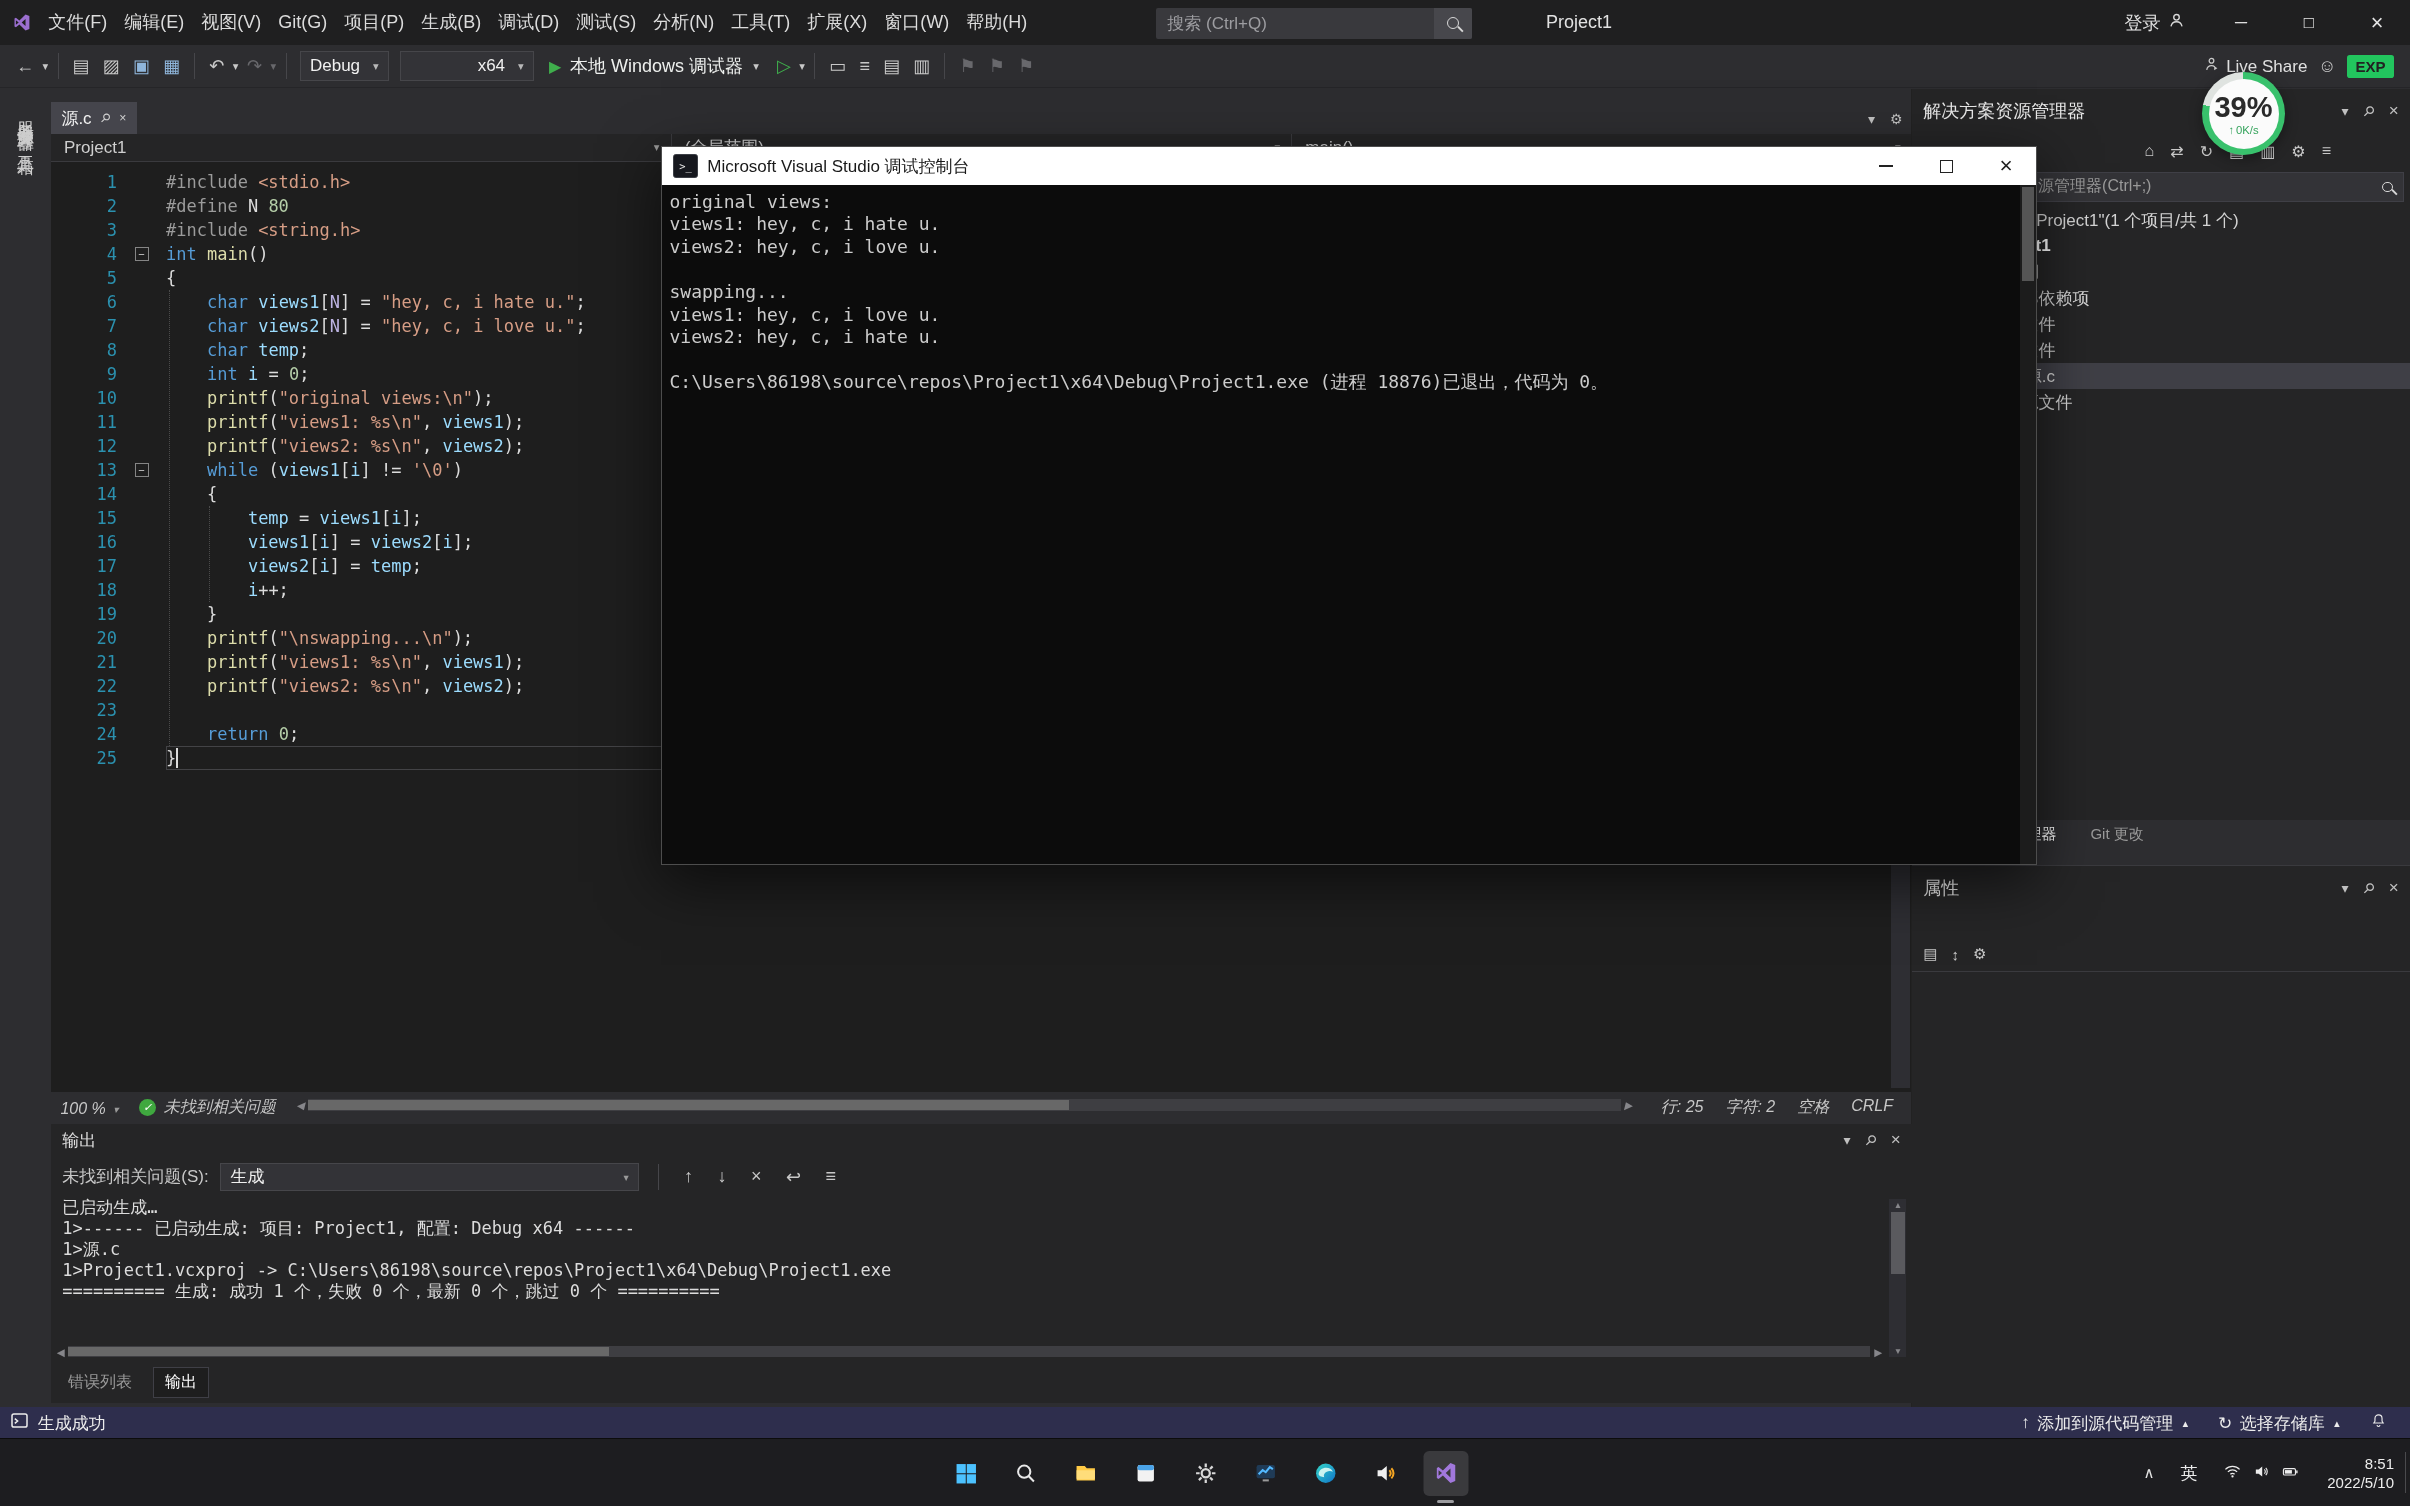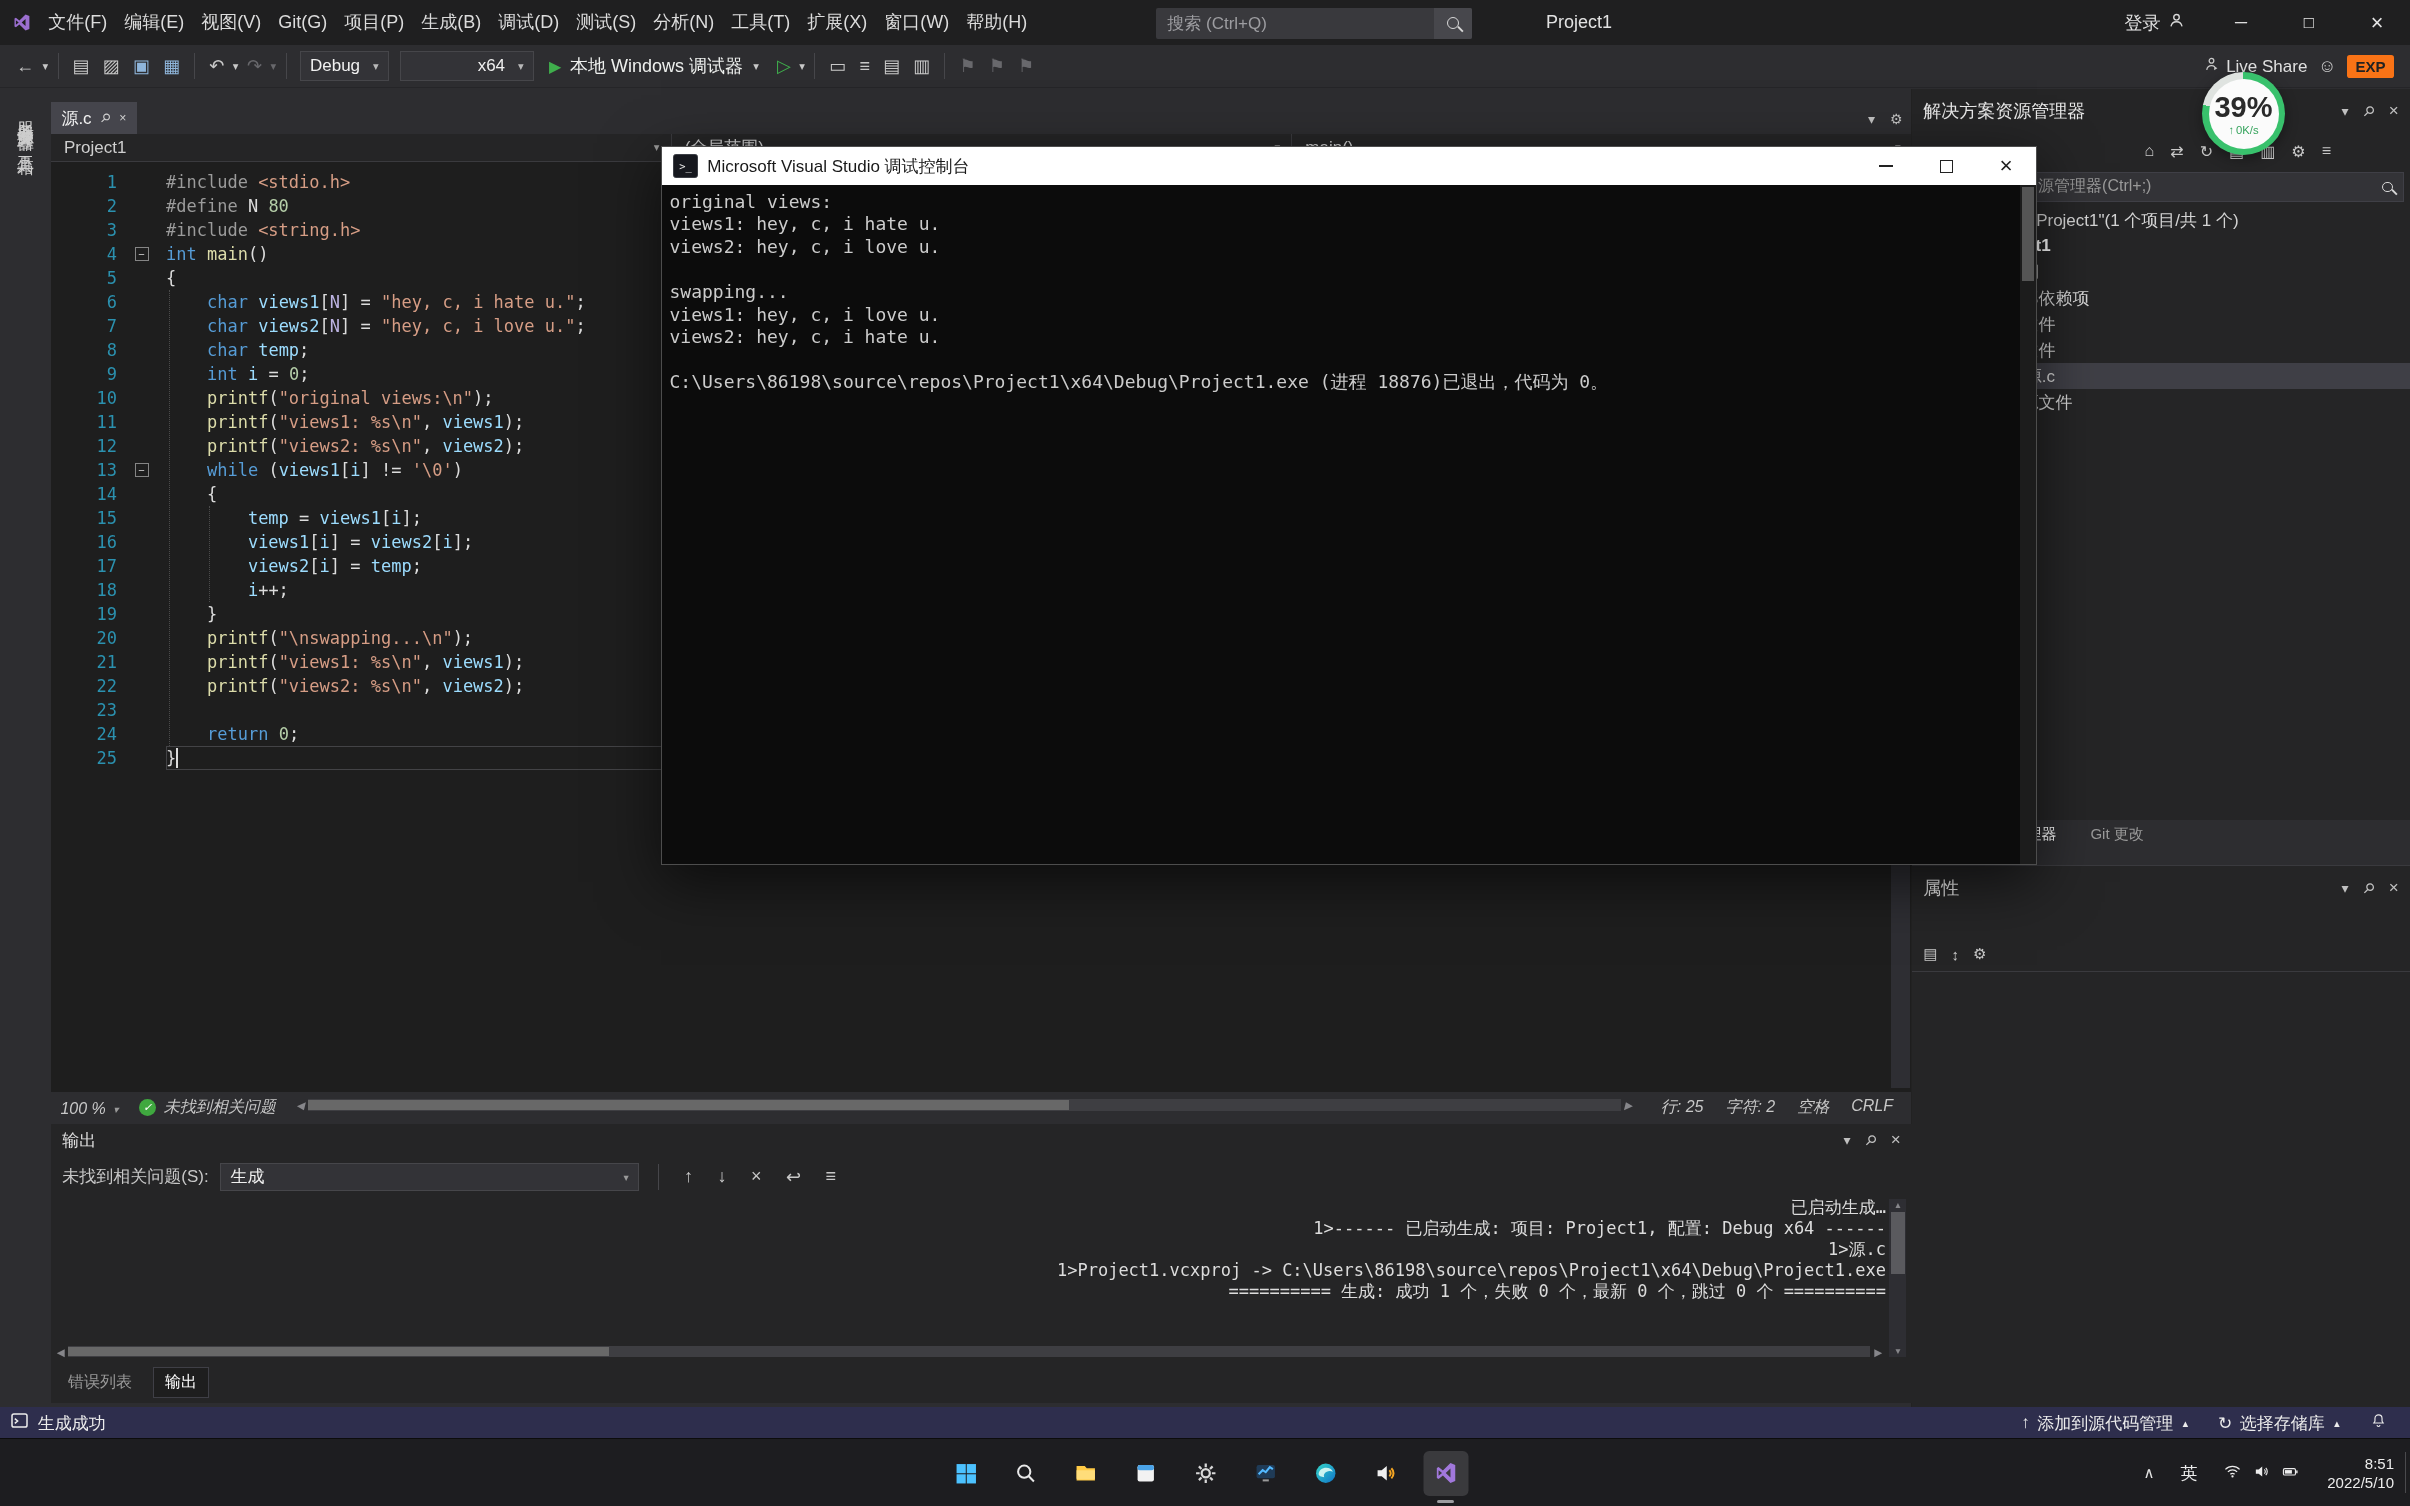--- a/index.html
+++ b/index.html
@@ -29,21 +29,21 @@
   .blueish{color:#8fb6dc;}
   .sep{width:0.9px;height:26px;background:#46464a;margin:0 7.5px;}
   .dd{height:28px;background:#333337;border:0.9px solid #46464a;display:flex;align-items:center;font-size:17px;color:#f0f0f0;padding:0 9.4px;gap:13px;margin:0 5.6px;}
   .dd .caret{font-size:11.3px;color:#b8b8b8;}
   .dd.platform{width:113px;justify-content:flex-end;}
   .run-btn{display:flex;align-items:center;gap:8.5px;margin:0 9.4px;font-size:18px;color:#eef0ee;white-space:nowrap;}
   .play{color:#3fae4c;font-size:16px;}
   .play-o{color:#3fae4c;font-size:18px;}
   .tb-right{position:absolute;right:17px;top:0;height:43px;display:flex;align-items:center;gap:4px;}
   .liveshare{display:flex;align-items:center;gap:6.6px;font-size:17px;color:#e0e0e0;}
-  .exp{background:#f97316;color:#222;font-weight:bold;font-size:15px;border-radius:2.8px;padding:2.8px 8.5px;}
+  .exp{background:#22c55e;color:#222;font-weight:bold;font-size:15px;border-radius:2.8px;padding:2.8px 8.5px;}
 
   
   .leftstrip{position:absolute;left:0;top:89px;width:51px;bottom:100px;background:#2d2d30;display:flex;flex-direction:column;align-items:center;z-index:1;}
   .vlabel{writing-mode:vertical-rl;font-size:17px;color:#cdcdcd;margin-top:19px;letter-spacing:1.9px;cursor:default;}
 
   
   .editor{position:absolute;left:51px;top:89px;width:1861px;height:1029px;background:#1e1e1e;z-index:1;}
   .tabstrip{position:absolute;top:0;left:0;right:0;height:45px;background:#2d2d30;display:flex;align-items:flex-end;}
   .etab{height:32px;background:#45454c;display:flex;align-items:center;padding:0 10.4px;gap:9.4px;font-size:17px;color:#f2f2f2;}
   .etab .ticon{font-size:12.2px;padding:0;color:#cfcfcf;}
@@ -107,21 +107,21 @@
   .props{position:absolute;left:0;right:0;top:776px;bottom:0;background:#252526;border-top:0.9px solid #3a3a3e;}
   .props-spacer{height:28px;}
   .props-tools{height:34px;display:flex;gap:14px;align-items:center;padding-left:11.3px;font-size:15px;color:#c8c8c8;border-bottom:0.9px solid #3a3a3e;}
 
   
   .bottompanel{position:absolute;left:51px;top:1124px;width:1861px;height:279px;background:#252526;z-index:1;}
   .bp-hdr{height:32px;display:flex;align-items:center;padding:0 11.3px;font-size:17px;color:#e0e0e0;}
   .bp-tools{height:41px;display:flex;align-items:center;padding:0 11.3px;gap:11.3px;font-size:17px;color:#c8c8c8;}
   .bp-dd{width:419px;height:28px;background:#333337;border:0.9px solid #46464a;display:flex;align-items:center;justify-content:space-between;padding:0 9.4px;font-size:17px;color:#f0f0f0;box-sizing:border-box;}
   .bp-log{position:absolute;top:73px;left:0;right:26px;height:143px;font-family:"DejaVu Sans Mono",monospace;font-size:17px;color:#dcdcdc;padding-left:11.3px;overflow:hidden;}
-  .out-line{height:21px;line-height:21px;white-space:pre;text-align:right;}
+  .out-line{height:21px;line-height:21px;white-space:pre;}
   .bp-hscroll{position:absolute;left:1.9px;right:26px;top:220px;height:15px;display:flex;align-items:center;}
   .bp-vscroll{position:absolute;right:5.6px;top:75px;width:17px;height:158px;background:#2e2e33;}
   .bp-vthumb{position:absolute;left:1.9px;right:1.9px;top:13px;height:62px;background:#5a5a5e;}
   .vsb-arrow{position:absolute;left:0;right:0;text-align:center;font-size:8.5px;color:#86868a;}
   .bp-tabs{position:absolute;left:5.6px;bottom:5.6px;height:30px;display:flex;align-items:center;gap:9.4px;font-size:16px;}
   .bp-tabs .ptab{padding:3.8px 11.3px;}
   .bp-tabs .ptab.active{color:#fff;background:#1e1e1e;border:0.9px solid #3f3f46;}
 
   
   .statusbar{position:absolute;left:0;right:0;bottom:68px;height:32px;background:#2e2e4d;display:flex;align-items:center;font-size:17px;color:#ececec;z-index:5;}

